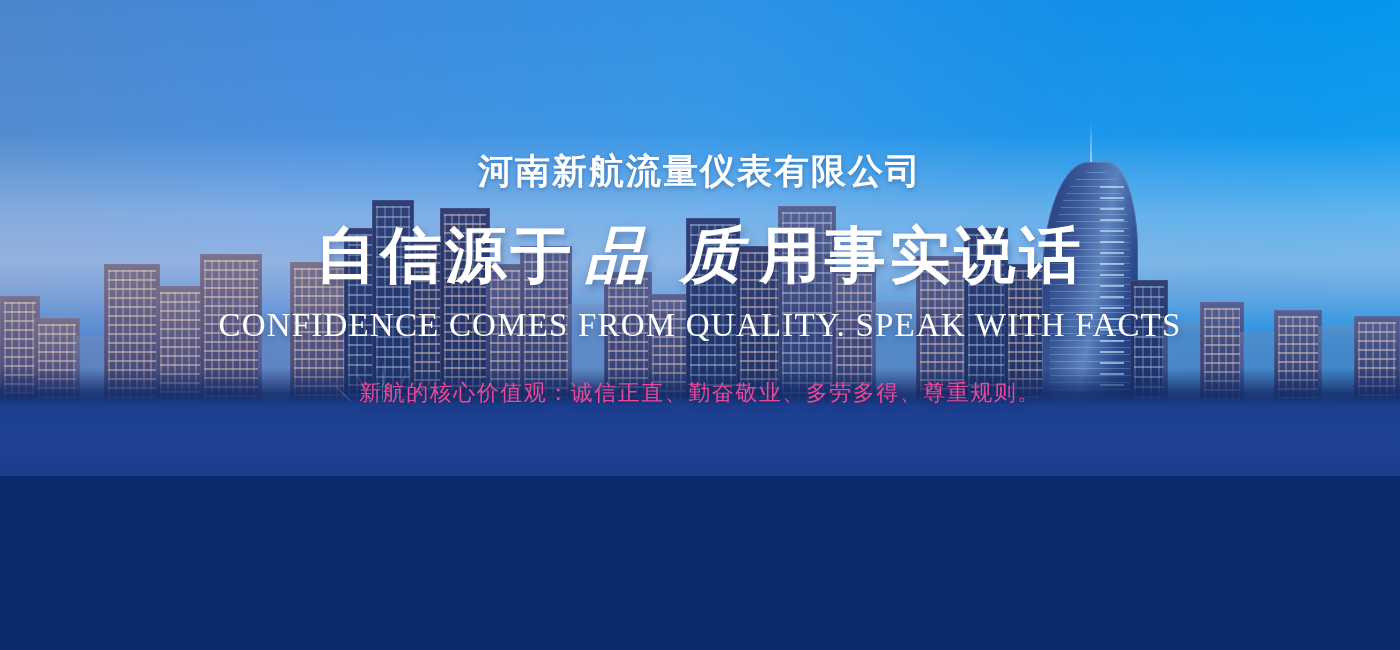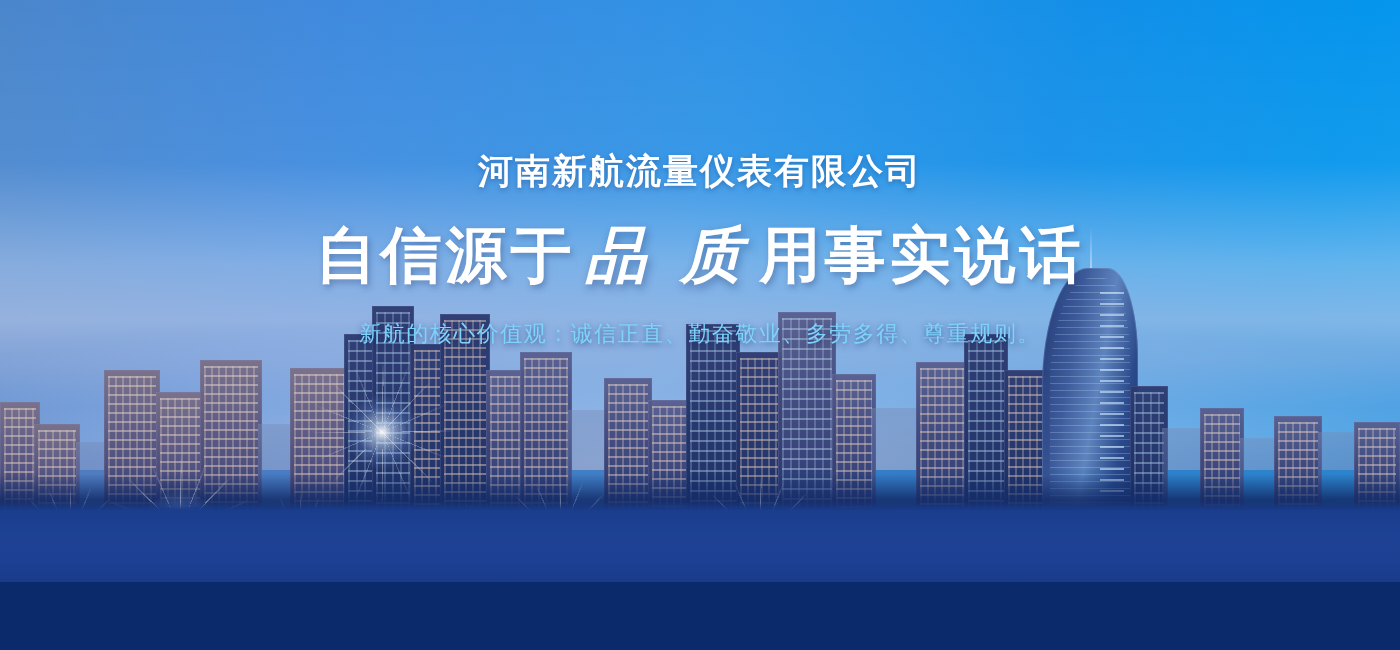--- a/index.html
+++ b/index.html
@@ -1,20 +1,20 @@
 <!DOCTYPE html>
 <html><head>
 <meta charset="utf-8">
 <style>
   html,body{margin:0;padding:0;background:#0a2a6b;}
   *{box-sizing:border-box;}
 
   .banner{
     position:relative;
-    width:1400px;height:582px;
+    width:1400px;height:476px;
     overflow:hidden;
     font-family:"Liberation Sans", sans-serif;
     user-select:none;
   }
 
   
   .sky{
     position:absolute;inset:0;
     background:
       linear-gradient(to bottom,
@@ -176,21 +176,21 @@
   .subtitle-en{
     margin:22px 0 0 0;
     font-family:"Liberation Serif", serif;
     font-size:33px;color:#ffffff;font-weight:normal;
     letter-spacing:1.2px;
     text-shadow:0 2px 6px rgba(30,50,110,0.45);
     white-space:nowrap;
   }
   .tagline-cn{
     margin:34px 0 0 0;
-    font-size:22px;color:#7dd3fc;font-weight:normal;
+    font-size:22px;color:#ec4899;font-weight:normal;
     letter-spacing:1.5px;
     text-shadow:0 2px 6px rgba(20,40,100,0.60);
     white-space:nowrap;
   }
 </style>
 </head>
 <body>
 
 <div class="banner">
 
@@ -310,17 +310,18 @@
   <div class="water-edge"></div>
   <div class="water"></div>
 
   <div class="content">
     <div class="company-name">河南新航流量仪表有限公司</div>
 
     <div class="headline">
       <span>自信源于</span><span class="brush">品</span><span class="brush b2">质</span><span>用事实说话</span>
     </div>
 
+    <div class="subtitle-en">CONFIDENCE COMES FROM QUALITY. SPEAK WITH FACTS</div>
 
     <div class="tagline-cn">新航的核心价值观：诚信正直、勤奋敬业、多劳多得、尊重规则。</div>
   </div>
 
 </div>
 
 </body></html>

